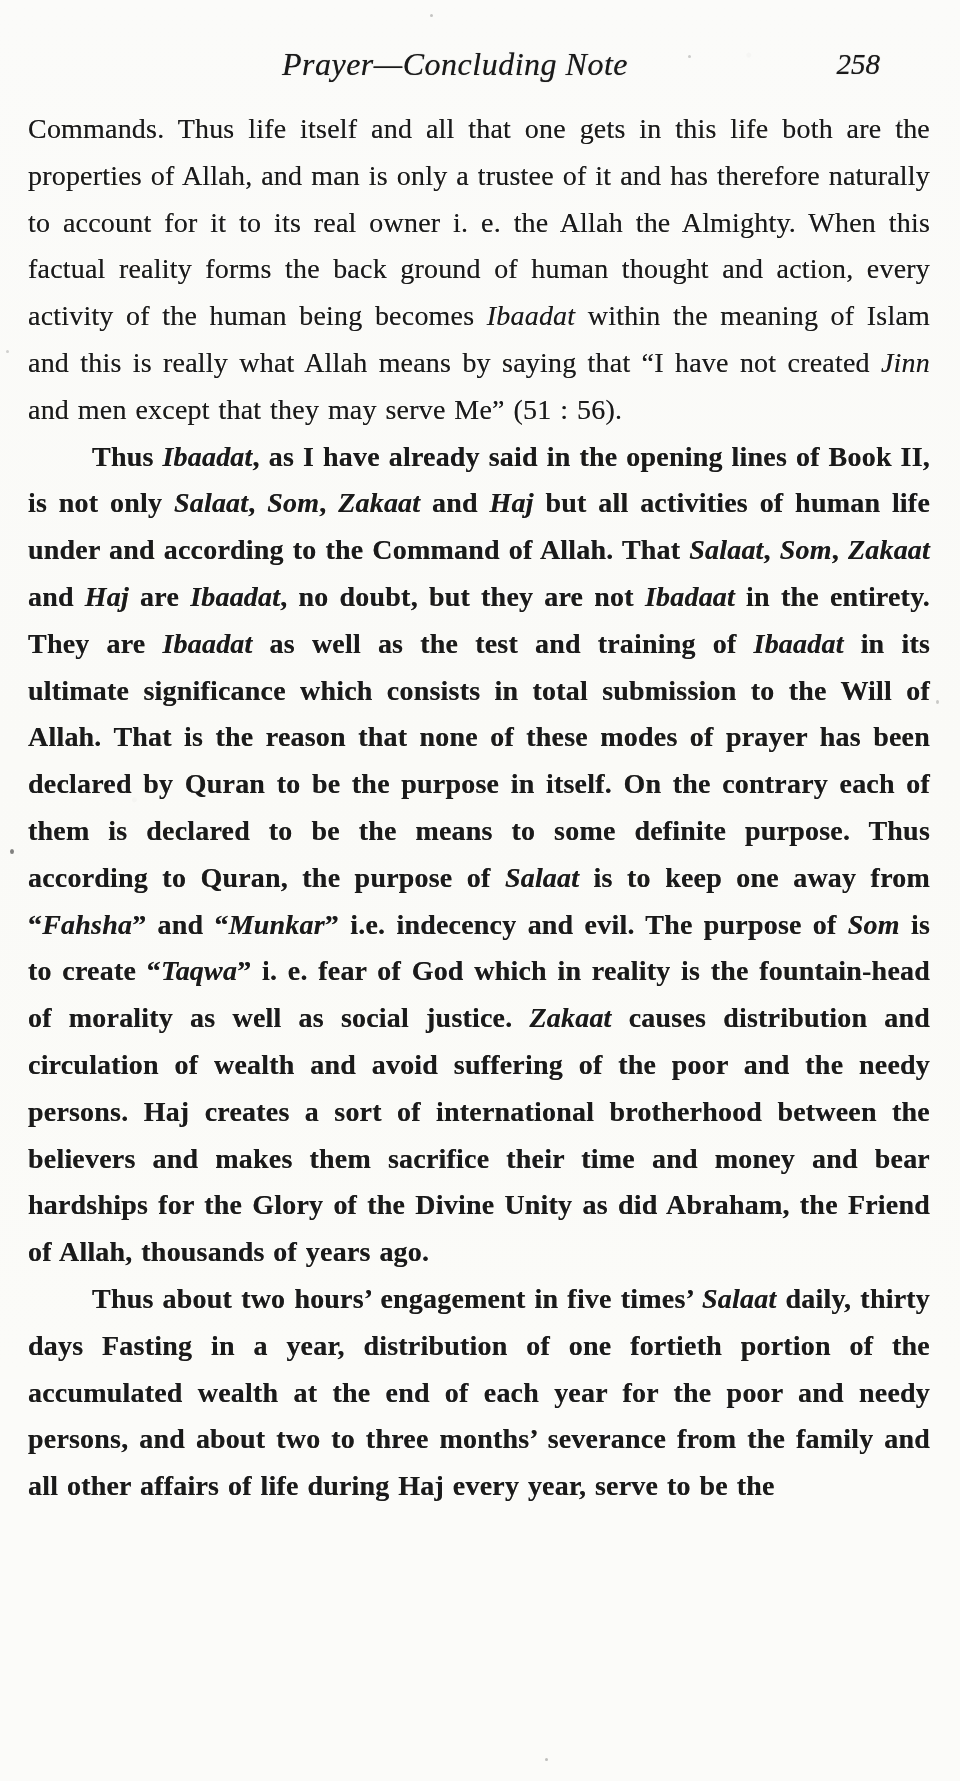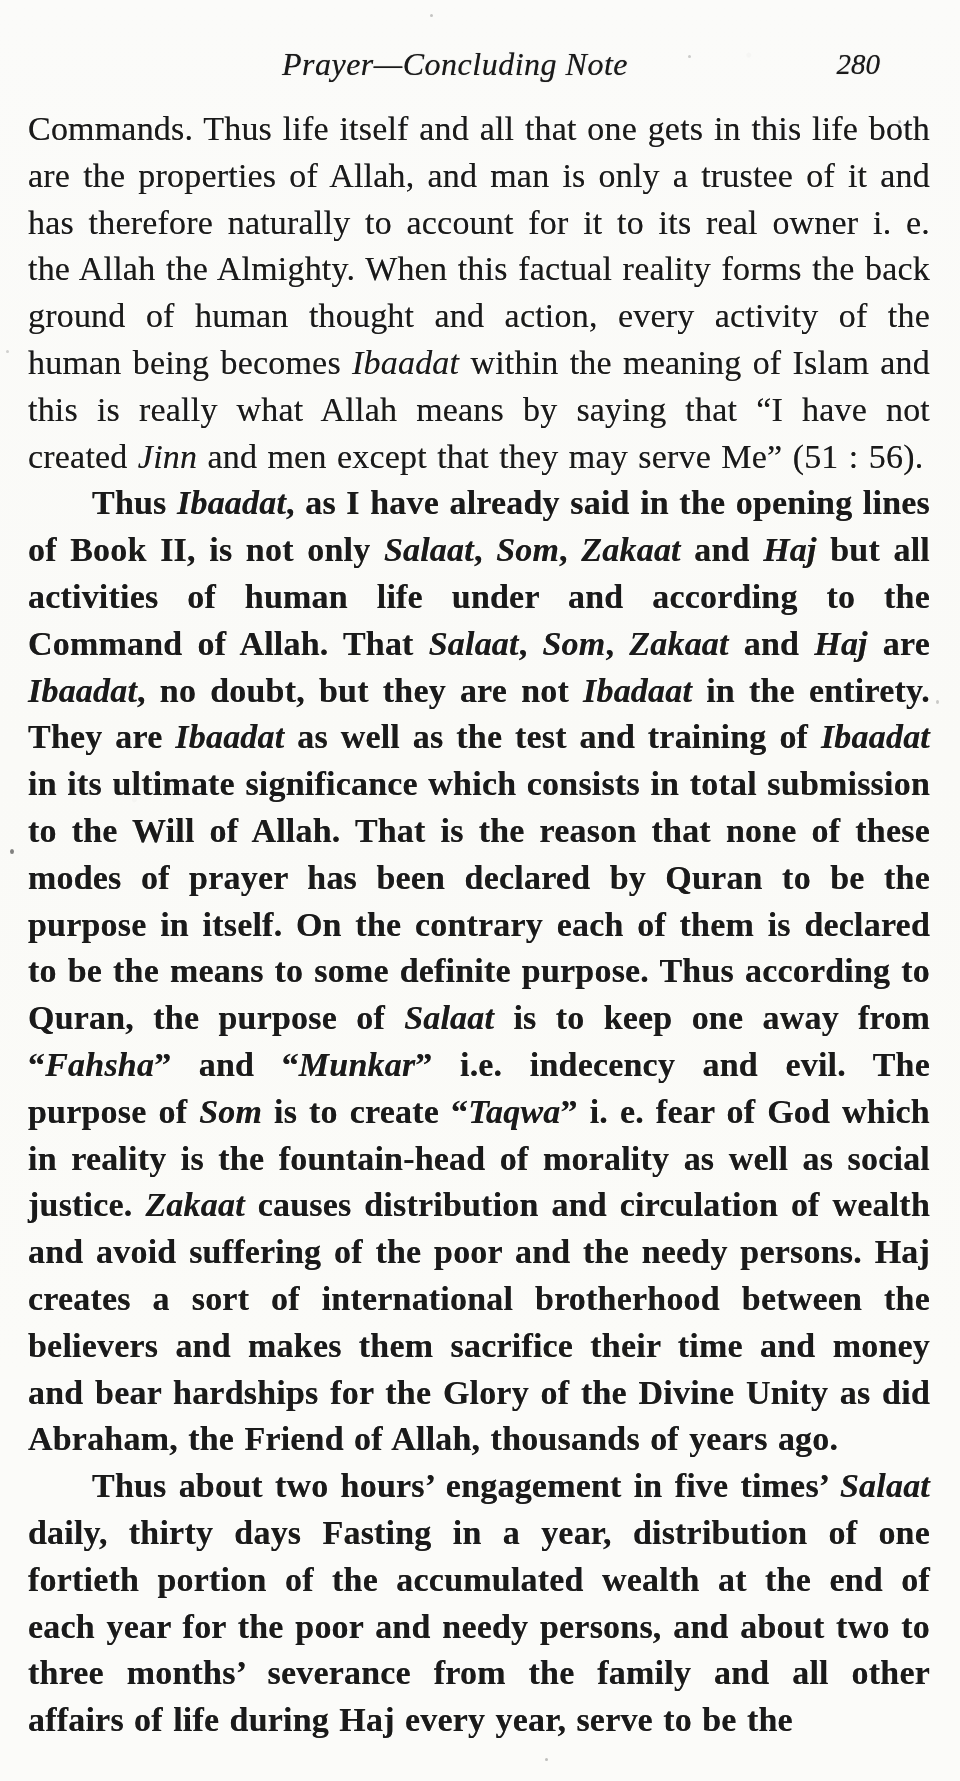--- a/index.html
+++ b/index.html
@@ -49,21 +49,21 @@
     top: 2px;
     font-size: 29px;
     font-style: italic;
     text-shadow: 0 0 0.7px rgba(10,10,10,0.6);
   }
   .page-body {
     position: relative;
   }
   .para {
     margin: 0;
-    font-size: 34px;
+    font-size: 28px;
     line-height: 46.8px;
     text-align: justify;
     letter-spacing: 0.2px;
     word-spacing: 1.6px;
     text-shadow: 0 0 0.6px rgba(10,10,10,0.55);
   }
   .para.indent {
     text-indent: 64px;
     font-weight: bold;
   }
@@ -84,21 +84,21 @@
   .speck.s6 { left: 936px; top: 700px; width: 3px; height: 4px; opacity:.4; }
   .speck.s7 { left: 6px;   top: 350px; width: 3px; height: 3px; opacity:.35; }
 </style>
 </head>
 <body>
 
 <div class="page">
 
   <header class="page-header">
     <span class="running-title">Prayer—Concluding Note</span>
-    <span class="page-number">280</span>
+    <span class="page-number">258</span>
   </header>
 
   <main class="page-body">
       <p class="para"><span>Commands. Thus life itself and all that one gets in this life both are the properties of Allah, and man is only a trustee of it and has therefore naturally to account for it to its real owner i. e. the Allah the Almighty. When this factual reality forms the back ground of human thought and action, every activity of the human being becomes </span><i>Ibaadat</i><span> within the meaning of Islam and this is really what Allah means by saying that “I have not created </span><i>Jinn</i><span> and men except that they may serve Me” (51 : 56).</span></p>
       <p class="para indent"><span>Thus </span><i>Ibaadat</i><span>, as I have already said in the opening lines of Book II, is not only </span><i>Salaat</i><span>, </span><i>Som</i><span>, </span><i>Zakaat</i><span> and </span><i>Haj</i><span> but all activities of human life under and according to the Command of Allah. That </span><i>Salaat</i><span>, </span><i>Som</i><span>, </span><i>Zakaat</i><span> and </span><i>Haj</i><span> are </span><i>Ibaadat</i><span>, no doubt, but they are not </span><i>Ibadaat</i><span> in the entirety. They are </span><i>Ibaadat</i><span> as well as the test and training of </span><i>Ibaadat</i><span> in its ultimate significance which consists in total submission to the Will of Allah. That is the reason that none of these modes of prayer has been declared by Quran to be the purpose in itself. On the contrary each of them is declared to be the means to some definite purpose. Thus according to Quran, the purpose of </span><i>Salaat</i><span> is to keep one away from “</span><i>Fahsha</i><span>” and “</span><i>Munkar</i><span>” i.e. indecency and evil. The purpose of </span><i>Som</i><span> is to create “</span><i>Taqwa</i><span>” i. e. fear of God which in reality is the fountain-head of morality as well as social justice. </span><i>Zakaat</i><span> causes distribution and circulation of wealth and avoid suffering of the poor and the needy persons. Haj creates a sort of international brotherhood between the believers and makes them sacrifice their time and money and bear hardships for the Glory of the Divine Unity as did Abraham, the Friend of Allah, thousands of years ago.</span></p>
       <p class="para indent"><span>Thus about two hours’ engagement in five times’ </span><i>Salaat</i><span> daily, thirty days Fasting in a year, distribution of one fortieth portion of the accumulated wealth at the end of each year for the poor and needy persons, and about two to three months’ severance from the family and all other affairs of life during Haj every year, serve to be the</span></p>
     </main>
 
   <span class="speck s1"></span>
   <span class="speck s2"></span>

